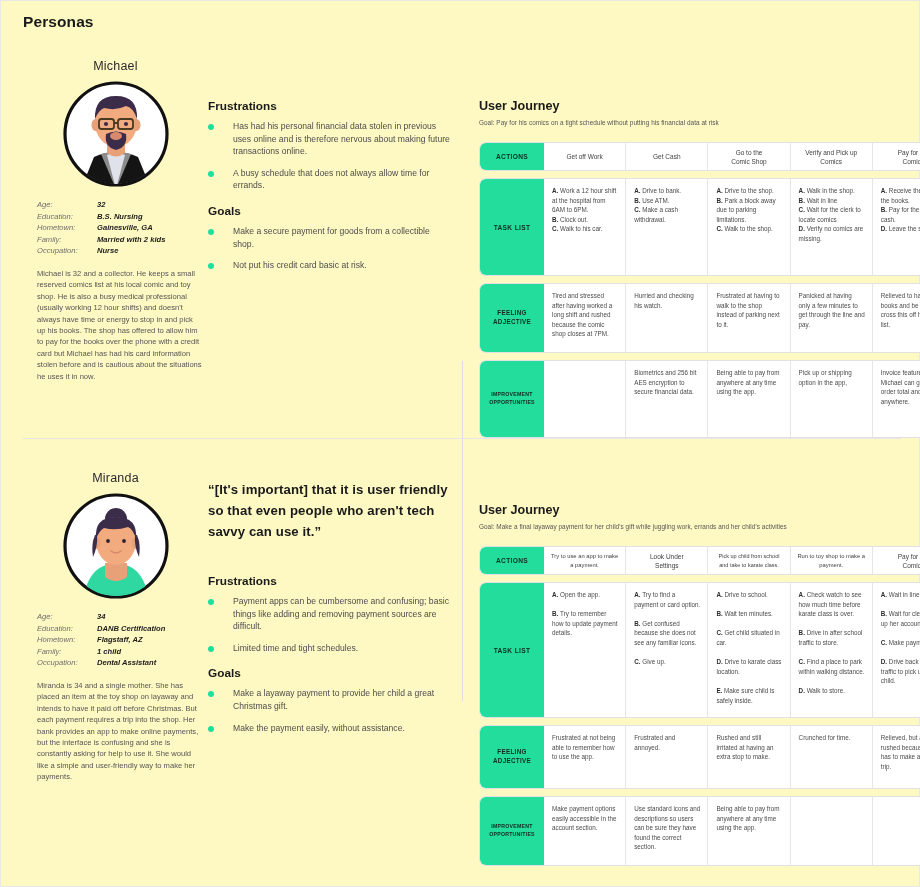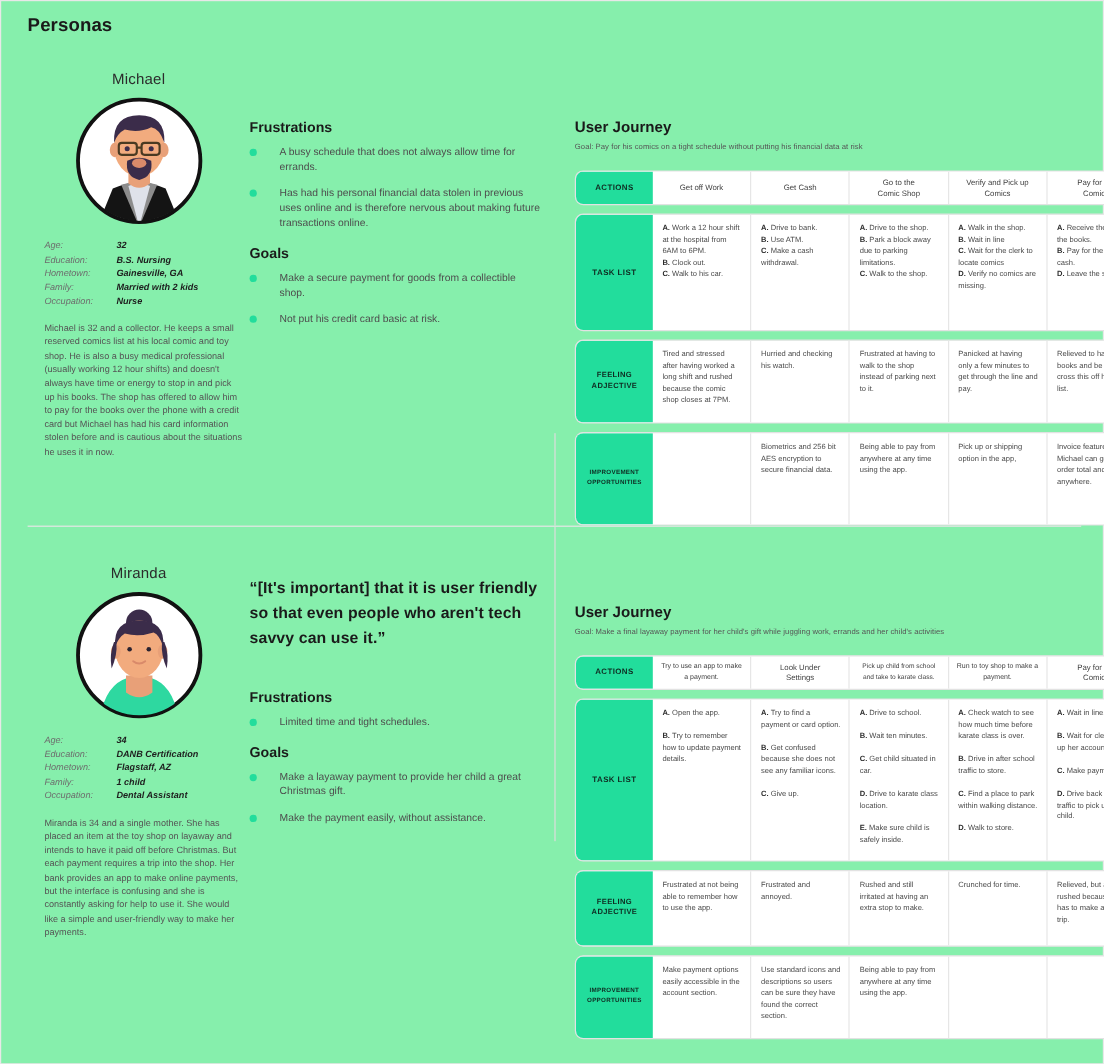--- a/index.html
+++ b/index.html
@@ -7,21 +7,21 @@
   html, body {
     width: 920px; height: 887px;
     background: #ffffff;
     font-family: "Liberation Sans", sans-serif;
     color: #3c3c3c;
     overflow: hidden;
   }
   #page {
     position: relative;
     width: 920px; height: 887px;
-    background: #86efac;
+    background: #fef9c3;
     border: 1px solid #e8e8e8;
   }
   
   #page-title {
     position: absolute; left: 22px; top: 12px;
     font-size: 15.5px; font-weight: bold; color: #1a1a1a;
     letter-spacing: .1px;
   }
   
   .h-divider {
@@ -172,25 +172,25 @@
             <span class="attr-val">Nurse</span>
           </div>
       </div>
       <div class="bio">Michael is 32 and a collector. He keeps a small reserved comics list at his local comic and toy shop. He is  also a busy medical professional (usually working 12 hour shifts) and doesn't always have time or energy to stop in and pick up his books. The shop has offered to allow him to pay for the books over the phone with a credit card but Michael has had his card information stolen before and is cautious about the situations he uses it in now.</div>
     </div>
 
     <div class="persona-mid" style="top:8px;">
       <div class="section-head" style="margin-top:32px;">Frustrations</div>
       <div class="bullet-item">
           <span class="bullet-dot"></span>
+          <span class="bullet-text">Has had his personal financial data stolen in previous uses online and is therefore nervous about making future transactions online.</span>
+        </div>
+      <div class="bullet-item">
+          <span class="bullet-dot"></span>
           <span class="bullet-text">A busy schedule that does not always allow time for errands.</span>
-        </div>
-      <div class="bullet-item">
-          <span class="bullet-dot"></span>
-          <span class="bullet-text">Has had his personal financial data stolen in previous uses online and is therefore nervous about making future transactions online.</span>
         </div>
       <div class="section-head" style="margin-top:12px;">Goals</div>
       <div class="bullet-item">
           <span class="bullet-dot"></span>
           <span class="bullet-text">Make a secure payment for goods from a collectible shop.</span>
         </div>
       <div class="bullet-item">
           <span class="bullet-dot"></span>
           <span class="bullet-text">Not put his credit card basic at risk.</span>
         </div>
@@ -311,20 +311,24 @@
           </div>
       </div>
       <div class="bio">Miranda is 34 and a single mother. She has placed an item at the toy shop on layaway and intends to have it paid off before Christmas. But each payment requires a trip into the shop. Her bank provides an app to make online payments, but the interface is confusing and she is constantly asking for help to use it. She would like a simple and user-friendly way to make her payments.</div>
     </div>
 
     <div class="persona-mid" style="top:8px;">
       <div class="quote">“[It's important] that it is user friendly so that even people who aren't tech savvy can use it.”</div>
       <div class="section-head" style="margin-top:32px;">Frustrations</div>
       <div class="bullet-item">
           <span class="bullet-dot"></span>
+          <span class="bullet-text">Payment apps can be cumbersome and confusing; basic things like adding and removing payment sources are difficult.</span>
+        </div>
+      <div class="bullet-item">
+          <span class="bullet-dot"></span>
           <span class="bullet-text">Limited time and tight schedules.</span>
         </div>
       <div class="section-head" style="margin-top:12px;">Goals</div>
       <div class="bullet-item">
           <span class="bullet-dot"></span>
           <span class="bullet-text">Make a layaway payment to provide her child a great Christmas gift.</span>
         </div>
       <div class="bullet-item">
           <span class="bullet-dot"></span>
           <span class="bullet-text">Make the payment easily, without assistance.</span>

